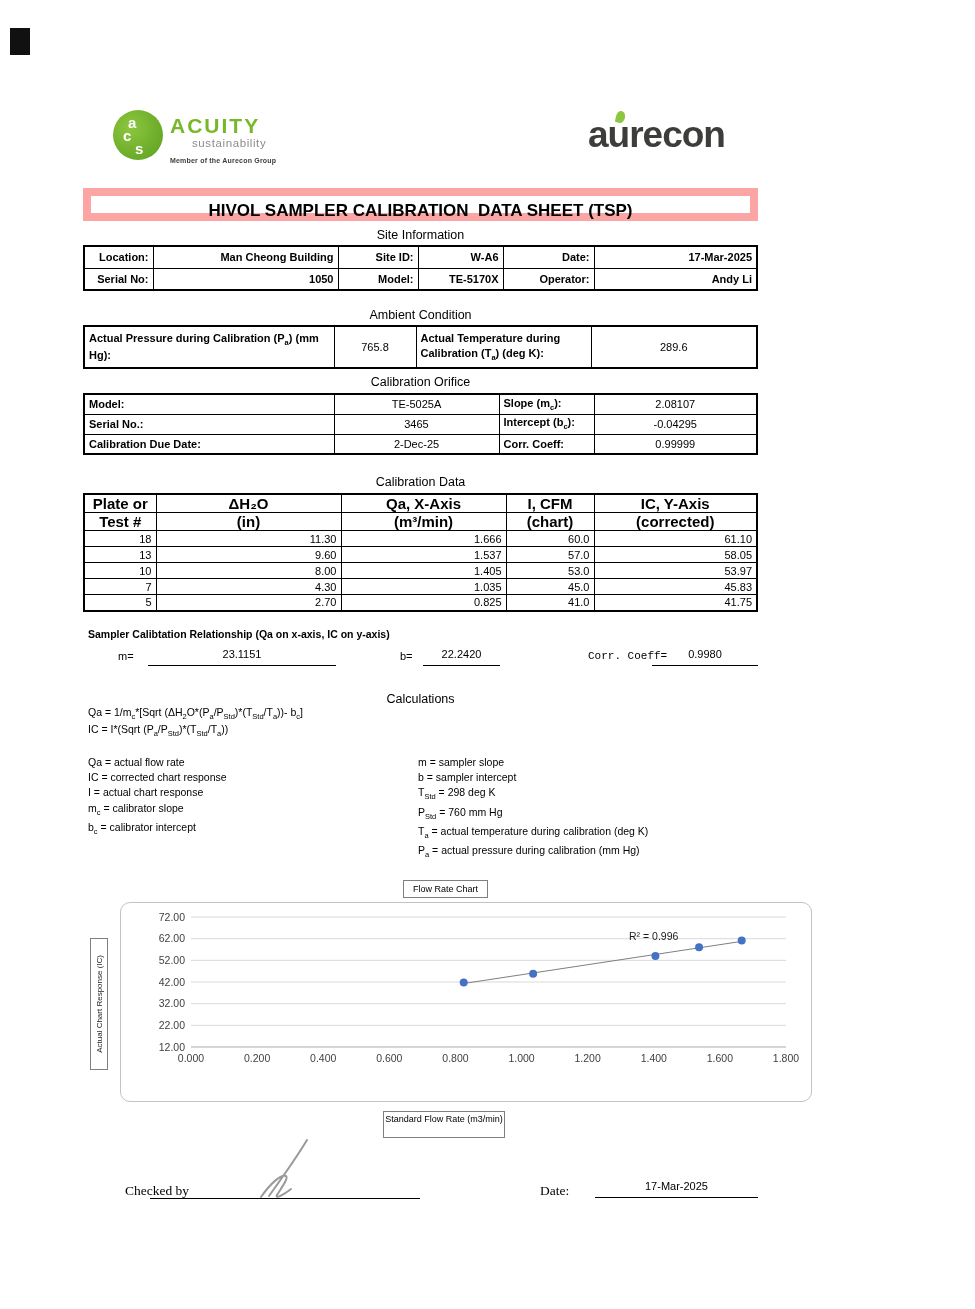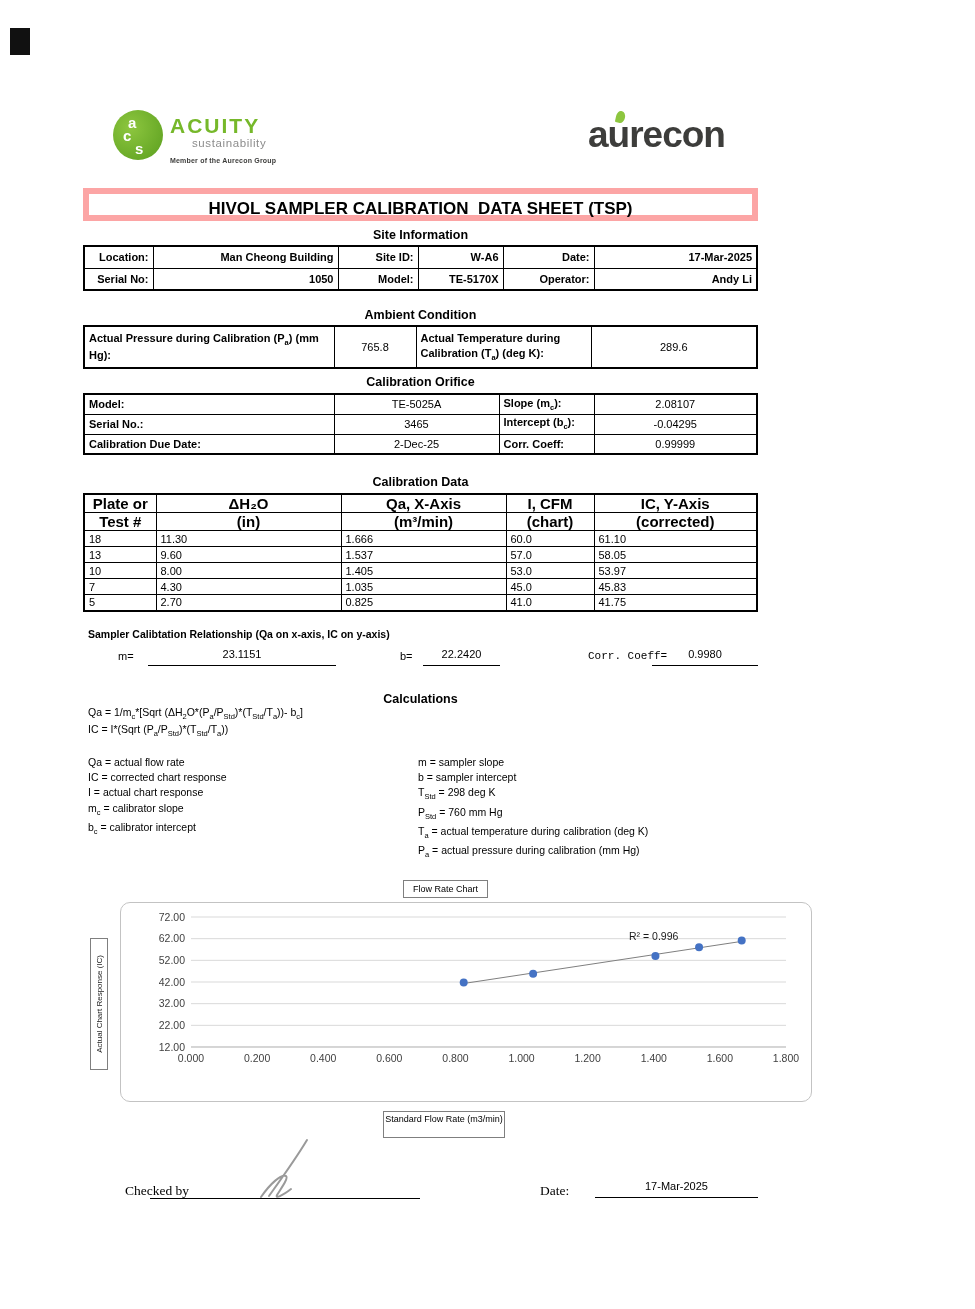--- a/index.html
+++ b/index.html
@@ -24,37 +24,37 @@
   .acuity-tag  { color:#3d3d3b; font-size:7px; font-weight:bold; margin-top:8px; letter-spacing:0.2px; }
 
   
   .aurecon-logo { left:588px; top:114px; width:180px; height:48px; }
   .aurecon-word { font-size:37px; font-weight:bold; color:#3d3d3b; letter-spacing:-1px; }
   .aurecon-accent { position:absolute; left:28px; top:-3px; width:9px; height:12px;
                     background:#8dc63f; border-radius:50% 50% 50% 10% / 55% 55% 55% 10%;
                     transform:rotate(12deg); }
 
   
-  .title-box { left:83px; top:188px; width:675px; height:33px; border:6px solid #fca5a5;
+  .title-box { left:83px; top:188px; width:675px; height:33px; border:8px solid #fca5a5;
                text-align:center; line-height:29px; font-size:17px; font-weight:bold; white-space:pre; }
 
-  .section-h { left:83px; width:675px; text-align:center; font-weight:bold; font-size:12.5px; }
+  .section-h { left:83px; width:675px; text-align:center; font-weight:normal; font-size:12.5px; }
 
   table { border-collapse:collapse; table-layout:fixed; background:#fff; }
   .tbl { border:2px solid #000; }
   td { border:1px solid #000; font-size:11px; padding:1px 4px; vertical-align:middle; overflow:hidden; }
   .lbl { font-weight:bold; text-align:left; }
   .vc  { text-align:center; }
   .vcb { text-align:center; font-weight:bold; }
 
   .site-tbl td { height:22px;text-align:right; }
   .amb-tbl td  { height:42px; line-height:1.3; }
   .ori-tbl td  { height:20px; }
   .cal-tbl th  { border:1px solid #000; font-size:15px; font-weight:bold; text-align:center; height:18px; padding:0 4px; }
-  .cal-tbl td  { height:16px; text-align:left; padding:0 4px; }
+  .cal-tbl td  { height:16px; text-align:right; padding:0 4px; }
 
   sub { font-size:7.5px; }
 
   .rel-title { left:88px; top:628px; font-size:10.5px; font-weight:bold; }
   .rel-label { font-size:11px; top:650px; }
   .rel-value { top:648px; height:18px; border-bottom:1.5px solid #000; text-align:center; font-size:11px; }
 
   .formula { left:88px; font-size:10.5px; }
   .def-col { font-size:10.5px; line-height:15.2px; }
 

